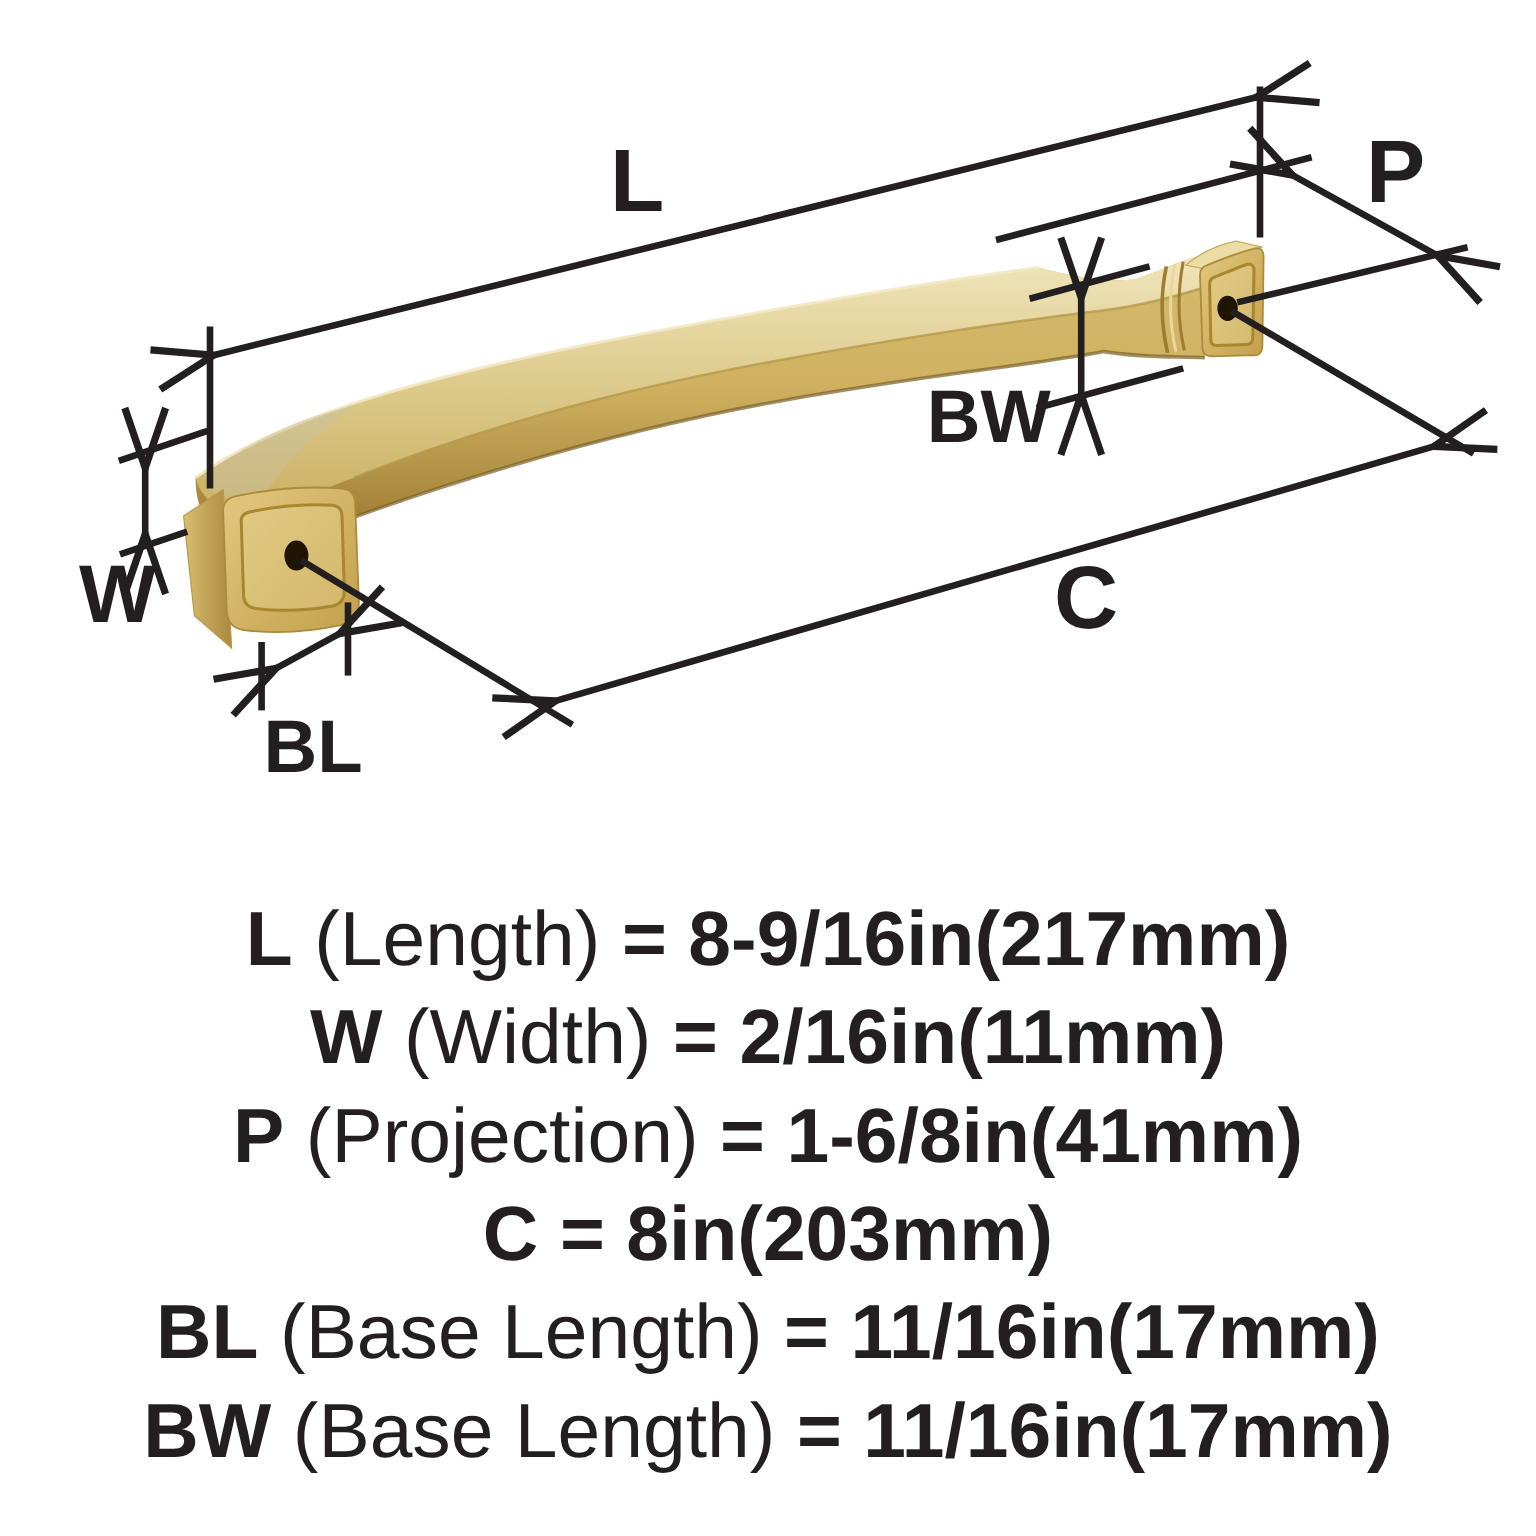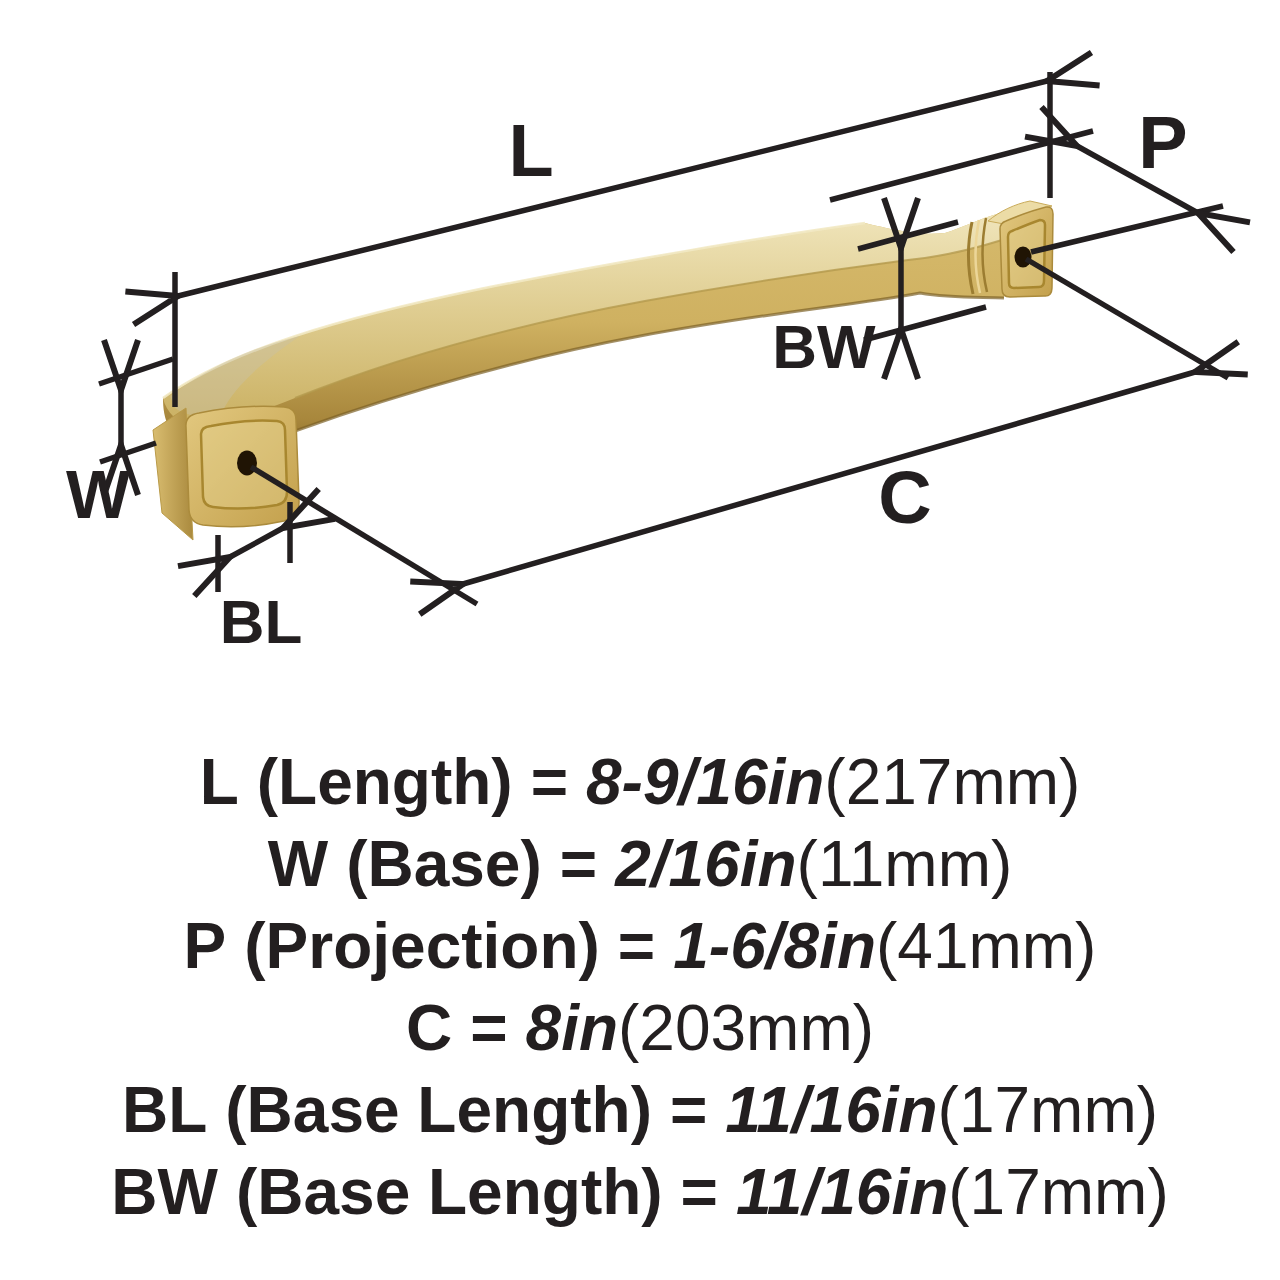--- a/index.html
+++ b/index.html
@@ -4,24 +4,24 @@
 <style>
   html,body{margin:0;padding:0;background:#ffffff;}
   .stage{position:relative;width:1280px;height:1280px;background:#ffffff;overflow:hidden;
          font-family:"Liberation Sans",sans-serif;}
   .stage svg{position:absolute;left:0;top:0;}
   .specs{position:absolute;left:0;top:0;width:1280px;height:1280px;pointer-events:none;}
   .spec-line{position:absolute;left:0;width:1280px;height:82px;line-height:82px;
              display:flex;justify-content:center;align-items:baseline;
              font-size:64px;color:#231f20;white-space:pre;}
   .spec-line .sym{font-weight:700;margin-right:18px;}
-  .spec-line .nm{font-weight:700;margin-right:18px;text-align:center;}
+  .spec-line .nm{font-weight:400;margin-right:18px;text-align:center;}
   .spec-line .eq{font-weight:700;margin-right:18px;}
-  .spec-line .imp{font-weight:700;font-style:italic;}
-  .spec-line .met{font-weight:400;}
+  .spec-line .imp{font-weight:700;}
+  .spec-line .met{font-weight:700;}
   .dim-label{font-weight:700;fill:#231f20;text-anchor:middle;}
 </style>
 </head>
 <body>
 
 <div class="stage">
 
 <svg width="1280" height="1280" viewBox="0 0 1280 1280">
   <defs>
     <marker id="ah" viewBox="0 0 60 44" refX="4" refY="22" markerWidth="60" markerHeight="44" markerUnits="userSpaceOnUse" orient="auto-start-reverse">
@@ -130,21 +130,21 @@
   <text class="dim-label" x="98" y="518" font-size="68">W</text>
   <text class="dim-label" x="905" y="523" font-size="74">C</text>
   <text class="dim-label" x="261" y="643" font-size="62">BL</text>
 </svg>
 
 <div class="specs">
   <div class="spec-line" style="top:741px">
     <span class="sym">L</span><span class="nm">(Length)</span><span class="eq">=</span><span class="imp">8-9/16in</span><span class="met">(217mm)</span>
   </div>
   <div class="spec-line" style="top:823px">
-    <span class="sym">W</span><span class="nm">(Base)</span><span class="eq">=</span><span class="imp">2/16in</span><span class="met">(11mm)</span>
+    <span class="sym">W</span><span class="nm">(Width)</span><span class="eq">=</span><span class="imp">2/16in</span><span class="met">(11mm)</span>
   </div>
   <div class="spec-line" style="top:905px">
     <span class="sym">P</span><span class="nm">(Projection)</span><span class="eq">=</span><span class="imp">1-6/8in</span><span class="met">(41mm)</span>
   </div>
   <div class="spec-line" style="top:987px">
     <span class="sym">C</span><span class="eq">=</span><span class="imp">8in</span><span class="met">(203mm)</span>
   </div>
   <div class="spec-line" style="top:1069px">
     <span class="sym">BL</span><span class="nm">(Base Length)</span><span class="eq">=</span><span class="imp">11/16in</span><span class="met">(17mm)</span>
   </div>

